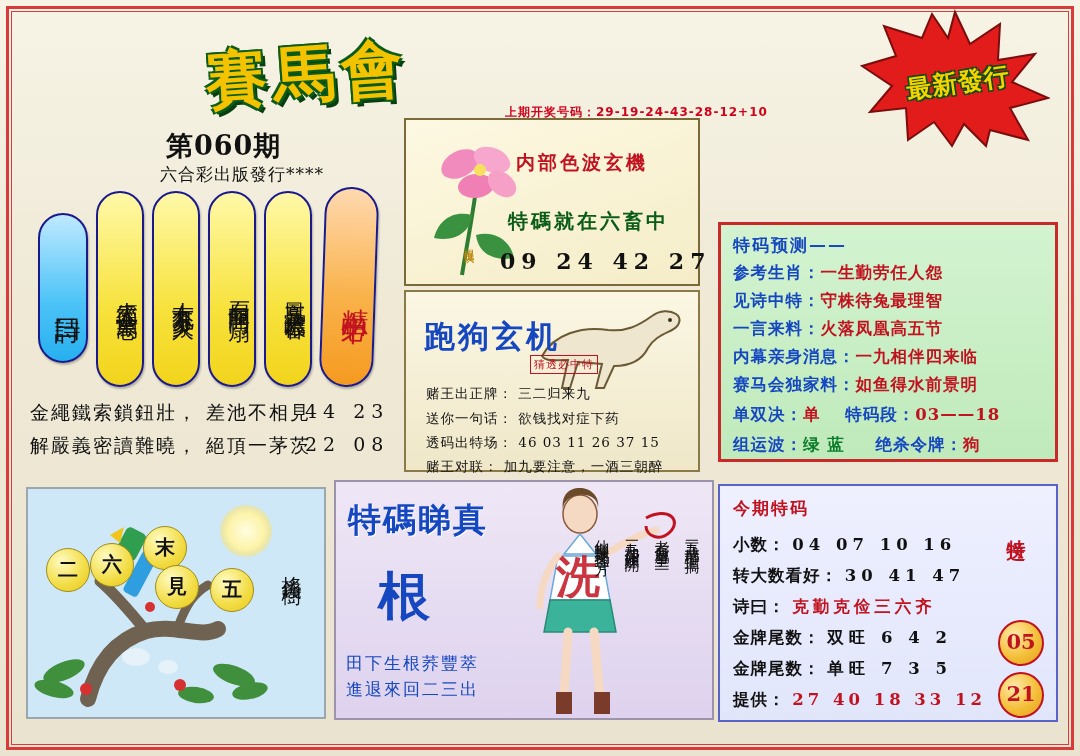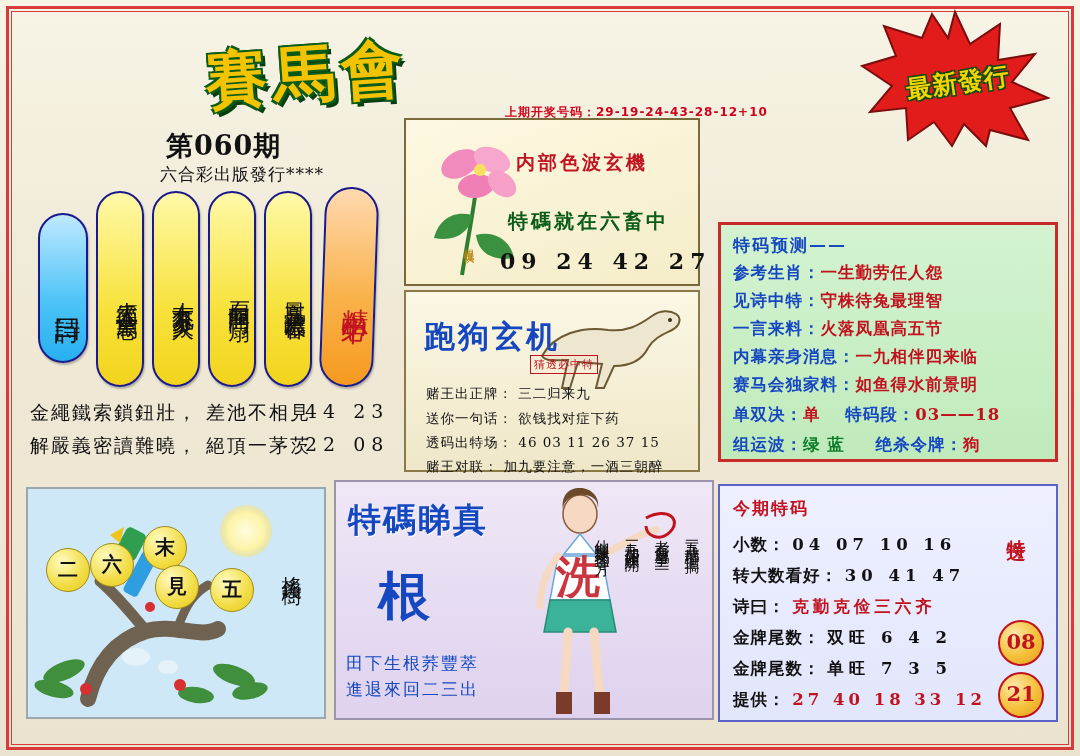--- a/index.html
+++ b/index.html
@@ -460,15 +460,15 @@
   <div class="cr-row" style="top:658px;">
     <span class="lab">金牌尾数：</span>
     <span class="val">单旺 7 3 5</span>
   </div>
   <div class="cr-row" style="top:689px;">
     <span class="lab">提供：</span>
     <span class="valred">27  40  18  33  12</span>
   </div>
 
   <div class="teso">特送</div>
-  <div class="ball" style="left:998px;top:620px;">08</div>
+  <div class="ball" style="left:998px;top:620px;">05</div>
   <div class="ball" style="left:998px;top:672px;">21</div>
 </div>
 
 </body></html>

